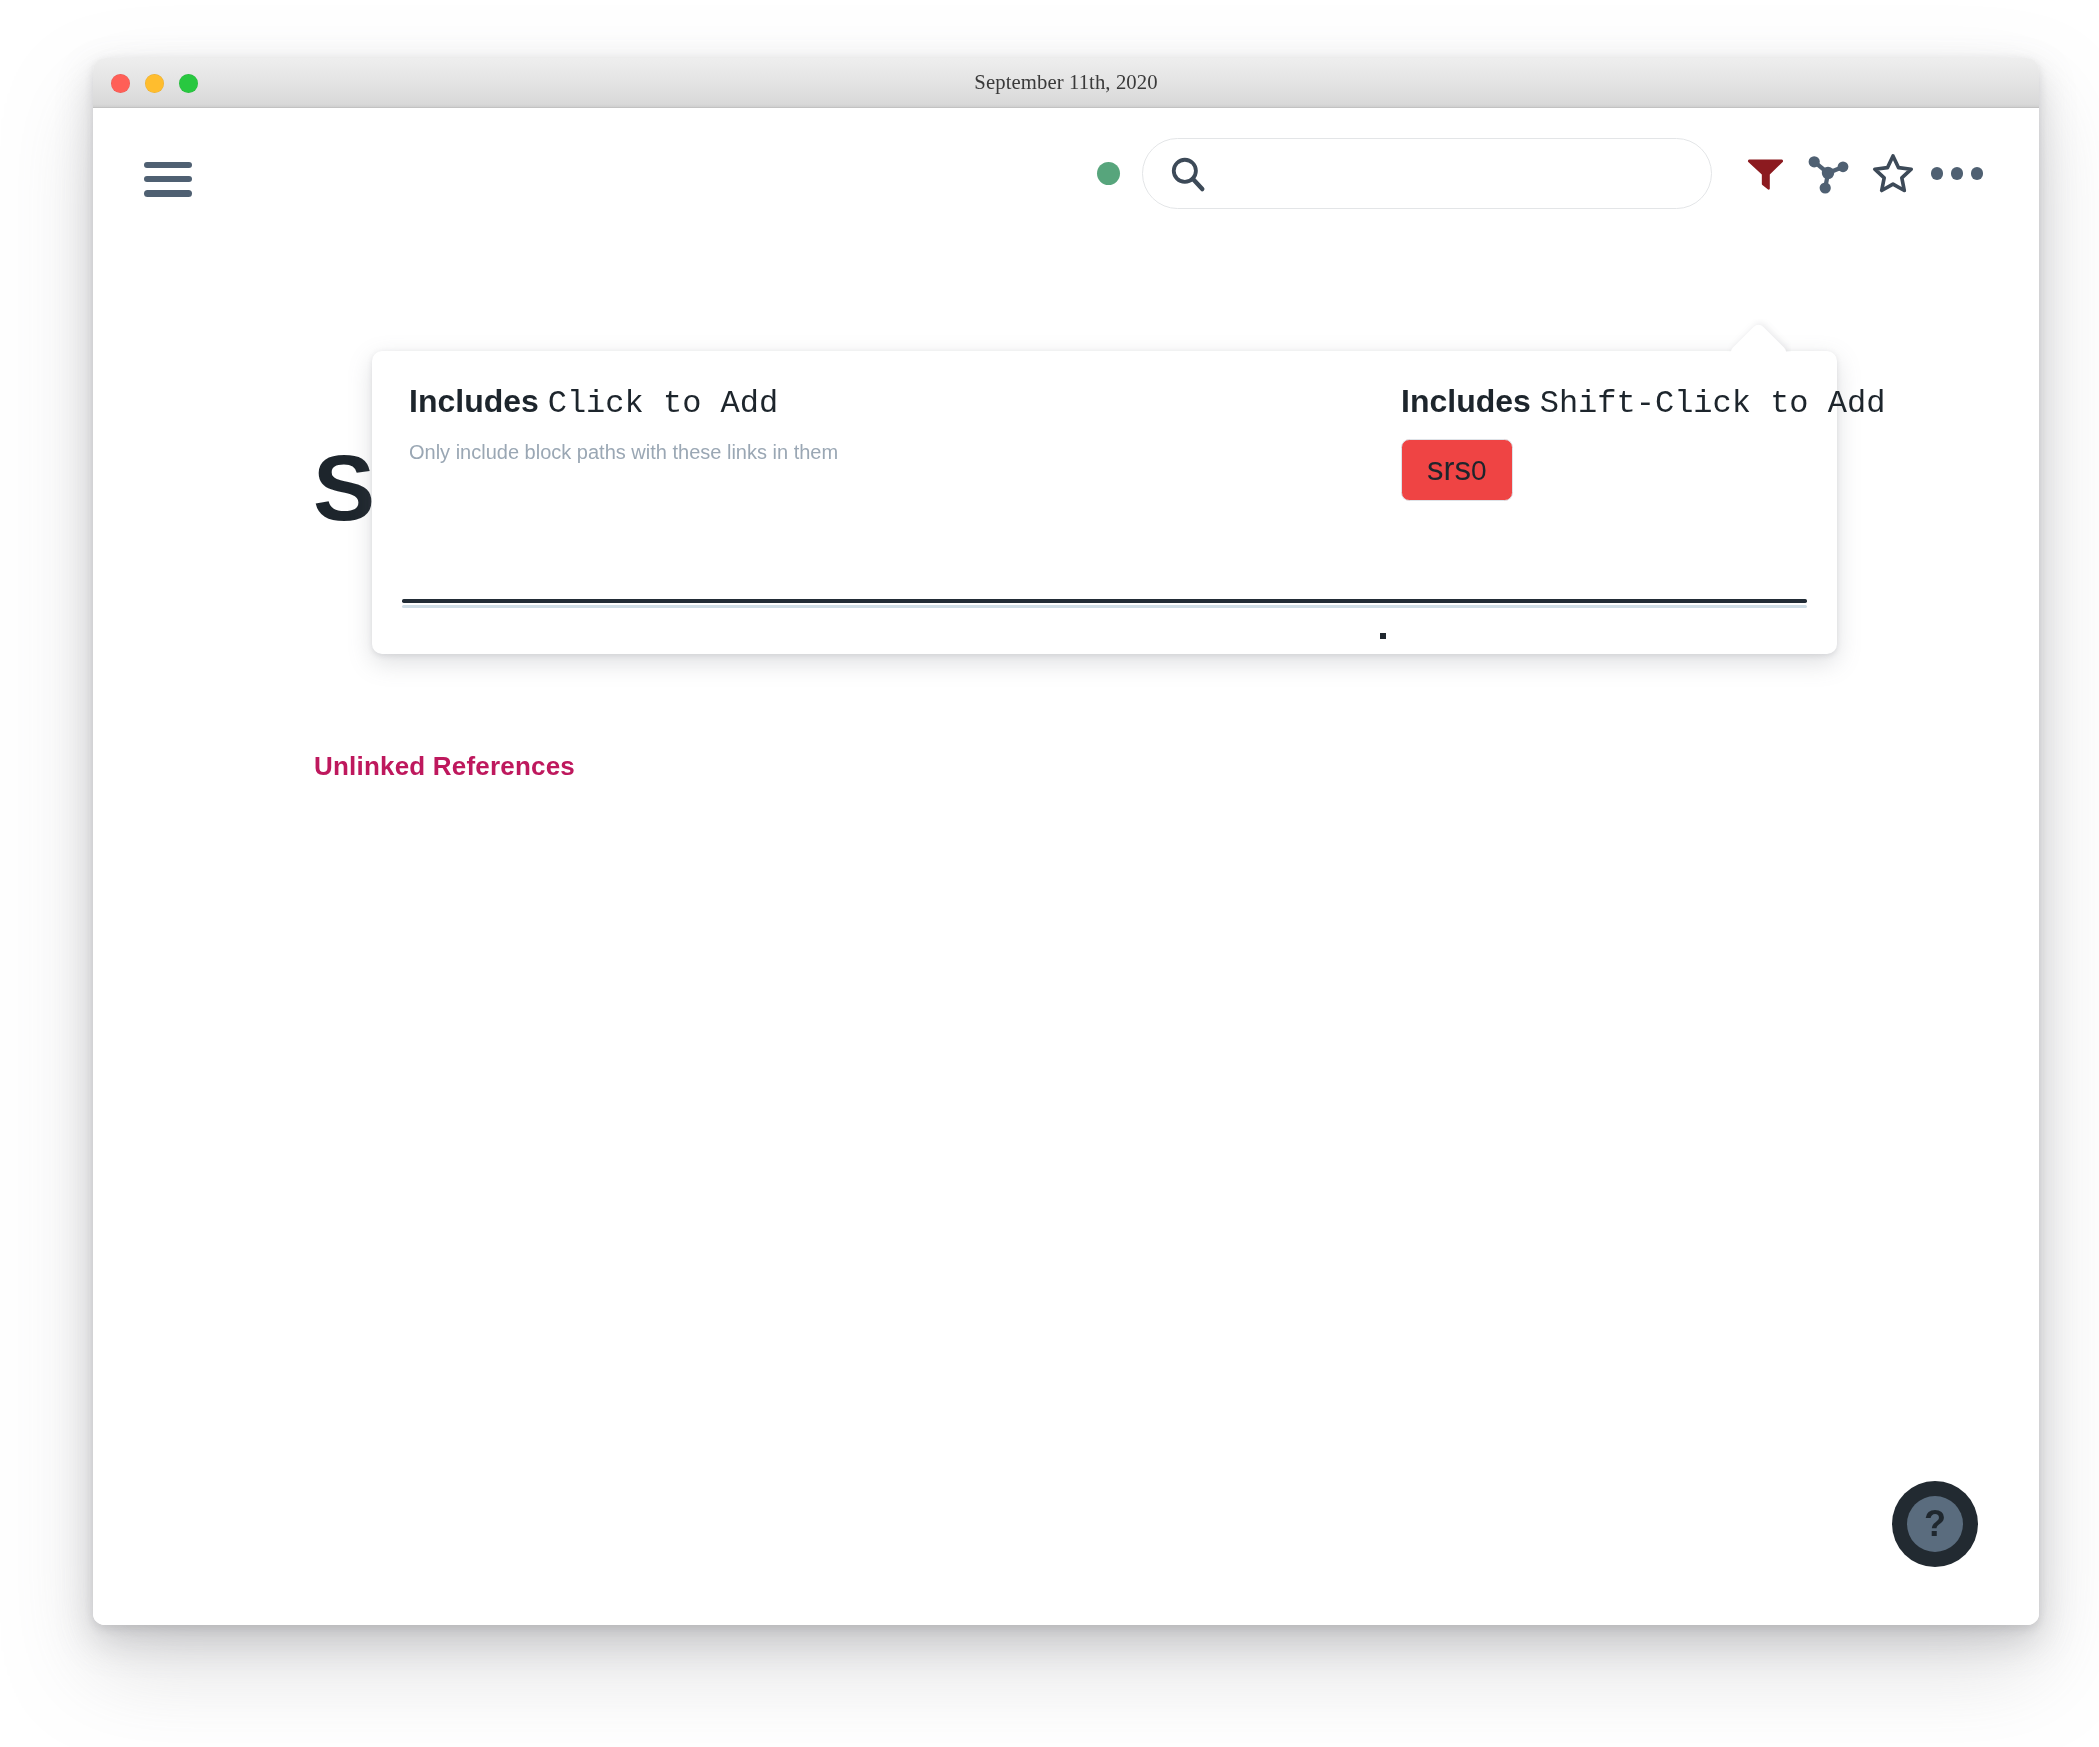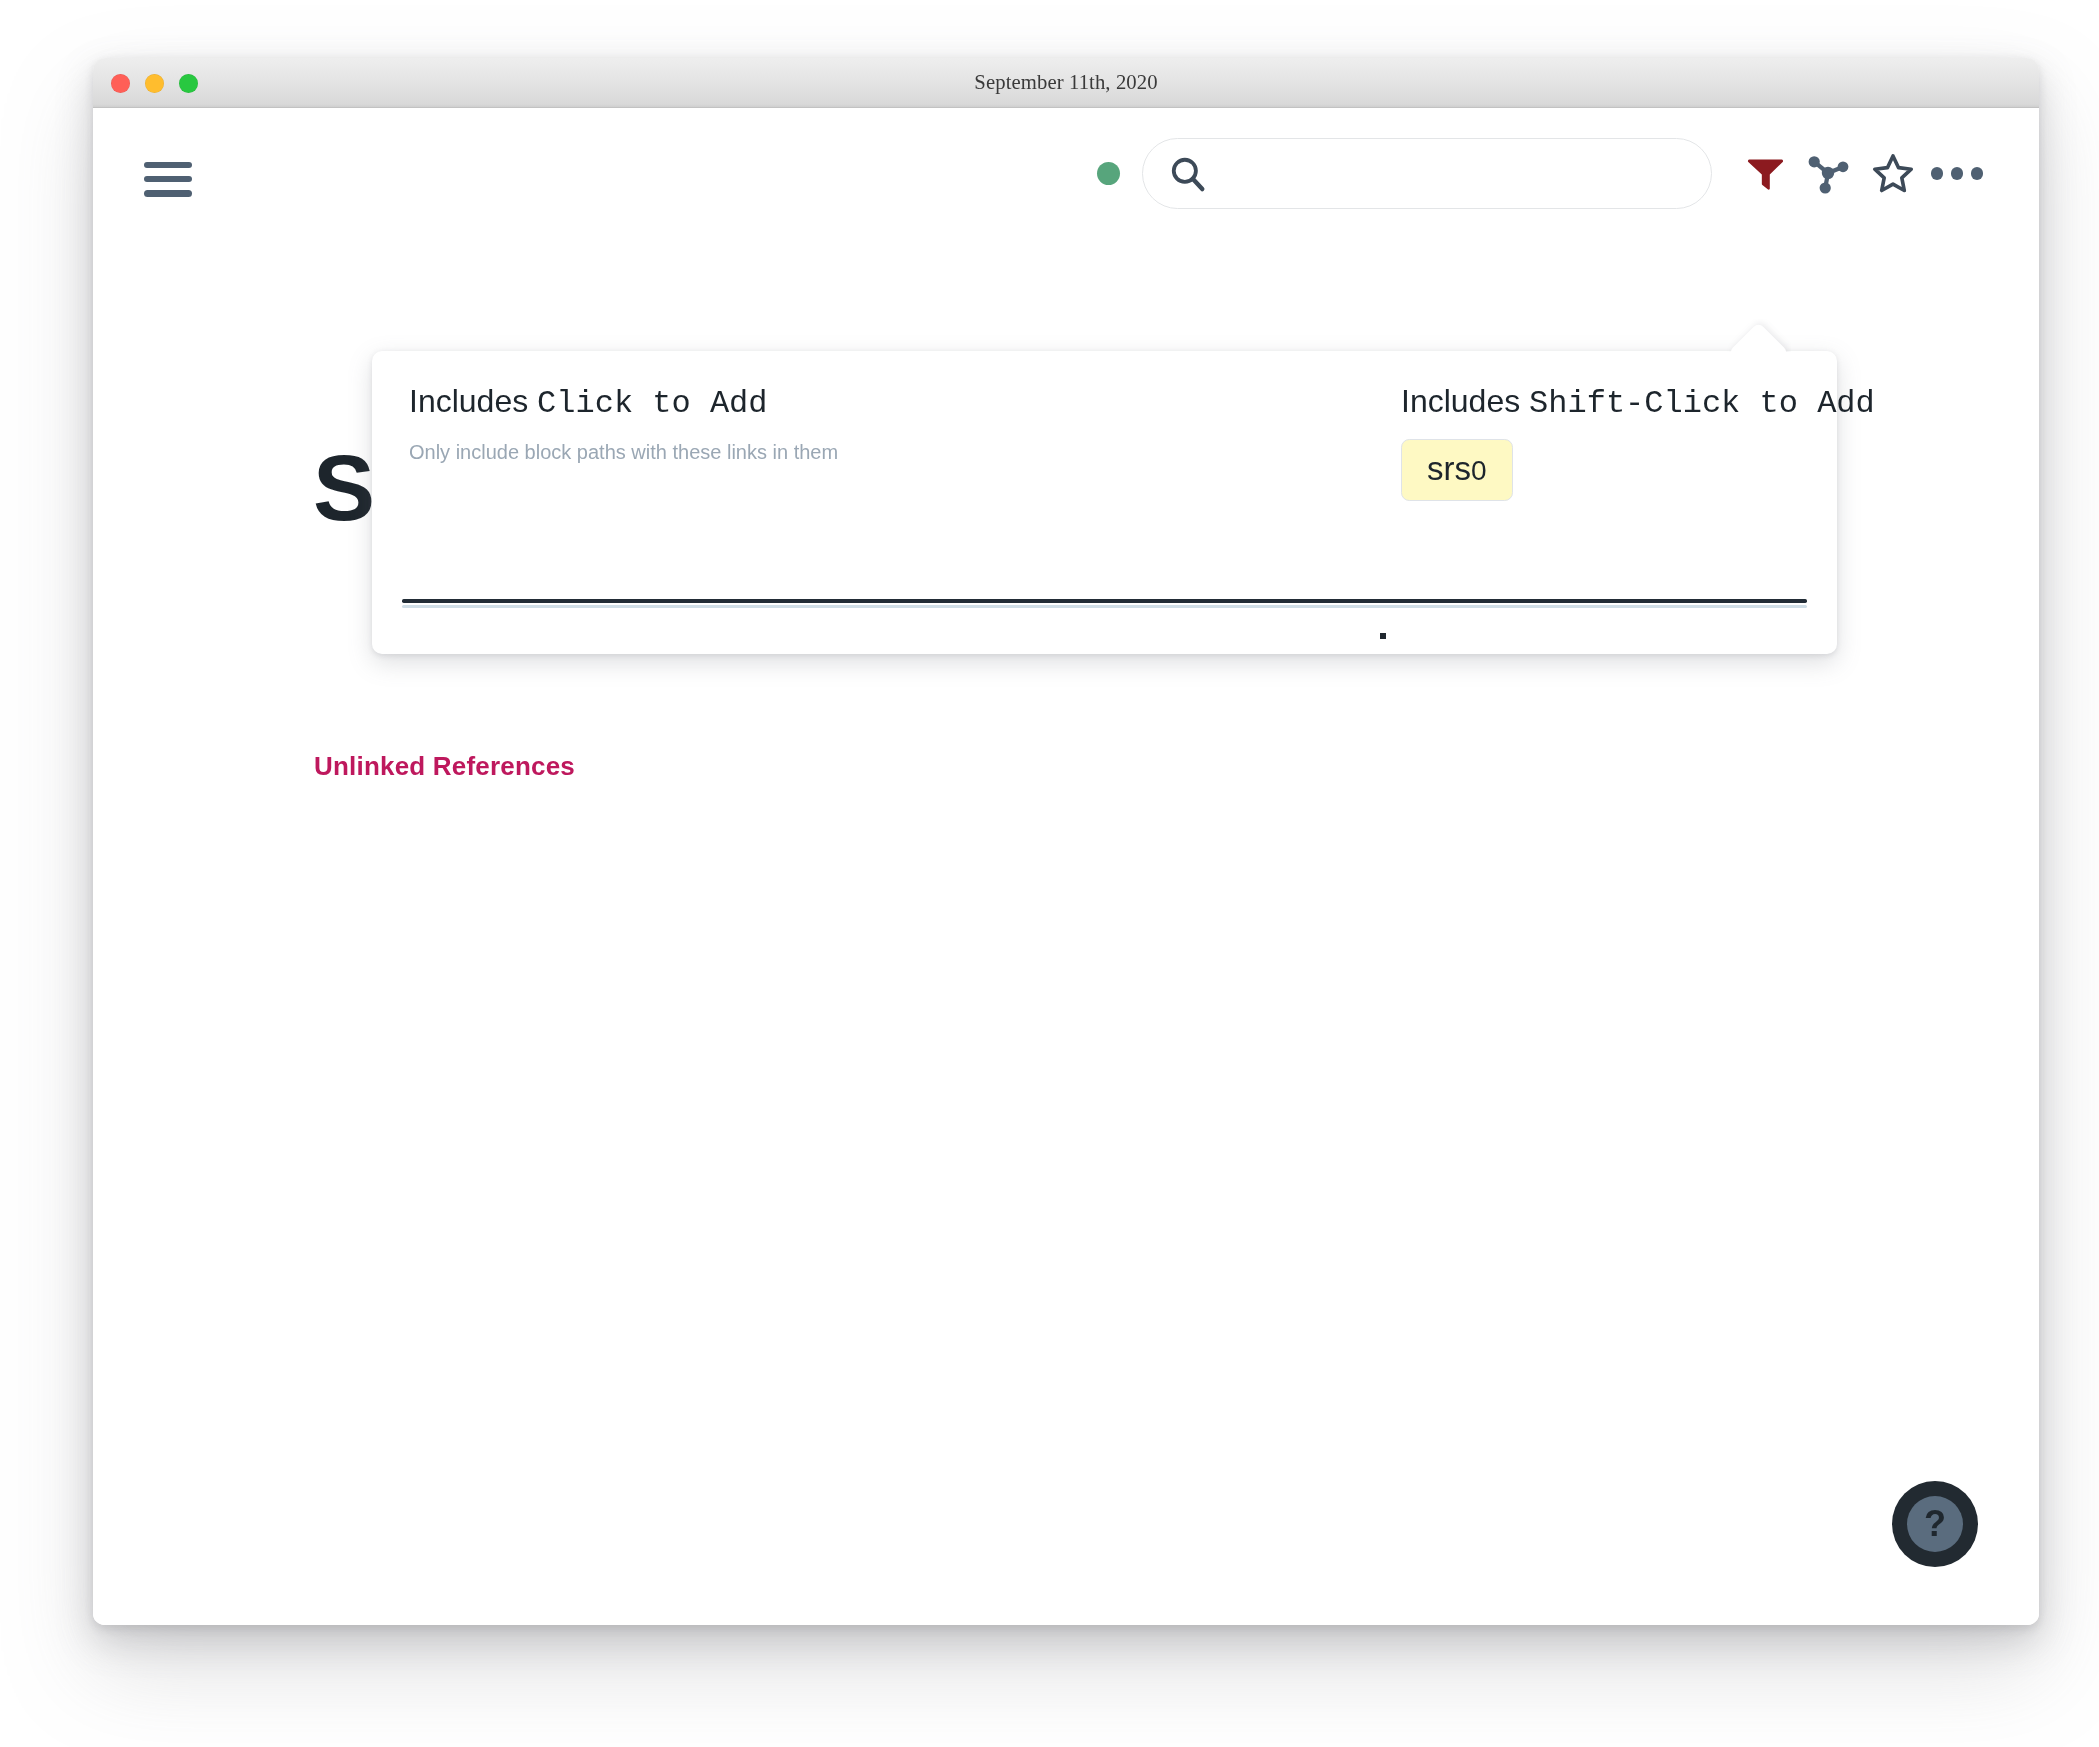--- a/index.html
+++ b/index.html
@@ -229,21 +229,21 @@
   }
   #col-includes { left: 37px; top: 33px; width: 703px; }
   #col-removes  { left: 1029px; top: 33px; width: 397px; }
 
   .pop-heading {
     font-size: 32px;
     color: #1d252c;
     white-space: nowrap;
     line-height: 1.1;
   }
-  .pop-heading b { font-weight: normal; }
+  .pop-heading b { font-weight: bold; }
   .pop-heading span { font-weight: normal; font-family: Liberation Mono, monospace; }
   .pop-sub {
     margin-top: 18px;
     font-size: 20px;
     color: #9aa7b4;
     line-height: 1.35;
     width: 678px;
   }
   #dot-artifact {
     position: absolute;
@@ -251,21 +251,21 @@
     top: 282px;
     width: 5.8px; height: 5.8px;
     background: #20282f;
   }
   #tag-chip {
     display: inline-flex;
     align-items: center;
     justify-content: center;
     margin-top: 18px;
     padding: 11.6px 25px 15px 25px;
-    background: #fef9c3;
+    background: #ef4444;
     border: 1.7px solid #dfe3e8;
     border-radius: 8.3px;
     font-size: 33px;
     color: #1d252c;
     cursor: pointer;
     line-height: 1;
   }
   #tag-chip .sub0 {
     font-size: 28px;
     position: relative;

